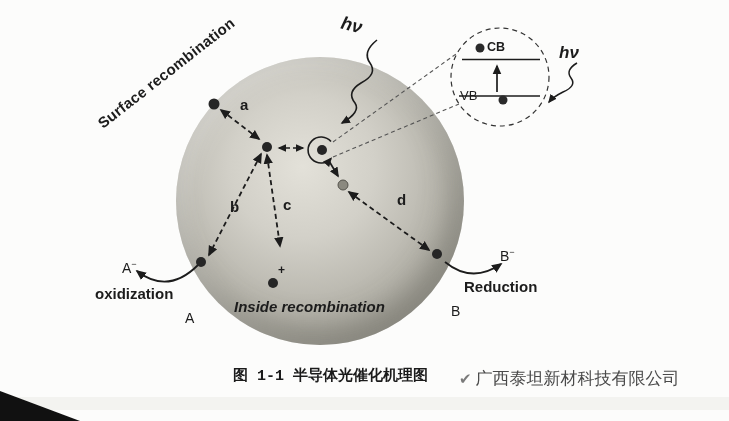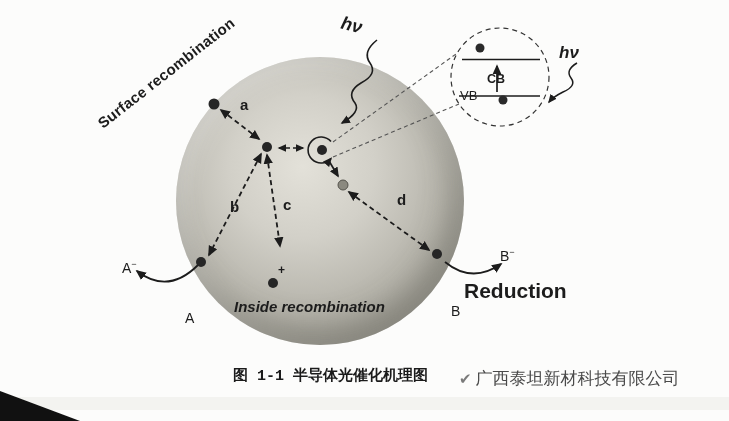--- a/index.html
+++ b/index.html
@@ -19,33 +19,33 @@
 
   .overlay { position: absolute; left: 0; top: 0; width: 729px; height: 421px; }
 
   .txt { position: absolute; color: #1c1c1c; white-space: nowrap; line-height: 1.1; }
   .sp { font-size: 9px; vertical-align: 6px; }
 
   .lab-surface { left: 100px; top: 117px; font-size: 15px; font-weight: bold;
                  transform: rotate(-38deg); transform-origin: 0 50%; letter-spacing: .3px; }
   .lab-hv-main { left: 341px; top: 16px; font-size: 18px; font-weight: bold; font-style: italic;
                  transform: rotate(14deg); }
-  .lab-cb      { left: 487px; top: 41px; font-size: 12.5px; font-weight: bold; margin-top: 32px; }
+  .lab-cb      { left: 487px; top: 41px; font-size: 12.5px; font-weight: bold; }
   .lab-vb      { left: 460px; top: 89px; font-size: 13px; font-weight: normal; }
   .lab-hv-inset{ left: 559px; top: 44px; font-size: 17px; font-weight: bold; font-style: italic; }
   .lab-a       { left: 240px; top: 97px;  font-size: 15px; font-weight: bold; }
   .lab-b       { left: 230px; top: 199px; font-size: 15px; font-weight: bold; }
   .lab-c       { left: 283px; top: 197px; font-size: 15px; font-weight: bold; }
   .lab-d       { left: 397px; top: 192px; font-size: 15px; font-weight: bold; }
   .lab-plus    { left: 278px; top: 264px; font-size: 12px; font-weight: bold; }
   .lab-aprod   { left: 122px; top: 260px; font-size: 14px; }
   .lab-ox      { left: 95px;  top: 286px; font-size: 15px; font-weight: bold; }
   .lab-areac   { left: 185px; top: 311px; font-size: 14px; }
   .lab-bprod   { left: 500px; top: 248px; font-size: 14px; }
-  .lab-red     { left: 464px; top: 279px; font-size: 21px; font-weight: bold; }
+  .lab-red     { left: 464px; top: 279px; font-size: 15px; font-weight: bold; }
   .lab-breac   { left: 451px; top: 304px; font-size: 14px; }
   .lab-inside  { left: 234px; top: 299px; font-size: 15px; font-weight: bold; font-style: italic; }
 
   .caption   { left: 233px; top: 369px; font-size: 15px; font-weight: bold; color: #1b1b1b; font-family: Liberation Mono, monospace; }
   .watermark { left: 459px; top: 370px; font-size: 17px; color: #4a4a4a; display: flex;
                align-items: center; gap: 4px; }
   .wm-logo   { font-size: 15px; color: #7a7a7a; }
 </style>
 </head>
 <body>
@@ -108,20 +108,21 @@
   <div class="txt lab-hv-inset">hν</div>
 
   <div class="txt lab-a">a</div>
   <div class="txt lab-b">b</div>
   <div class="txt lab-c">c</div>
   <div class="txt lab-d">d</div>
 
   <div class="txt lab-plus">+</div>
 
   <div class="txt lab-aprod"><span>A</span><span class="sp">−</span></div>
+  <div class="txt lab-ox">oxidization</div>
   <div class="txt lab-areac">A</div>
 
   <div class="txt lab-bprod"><span>B</span><span class="sp">−</span></div>
   <div class="txt lab-red">Reduction</div>
   <div class="txt lab-breac">B</div>
 
   <div class="txt lab-inside">Inside recombination</div>
 
   <div class="txt caption">图 1-1 半导体光催化机理图</div>
 

